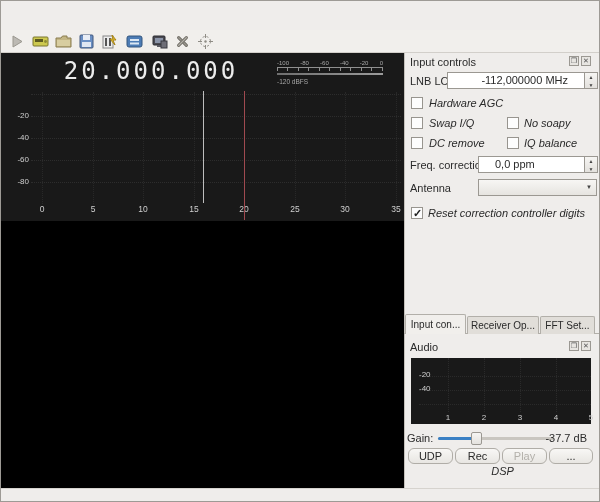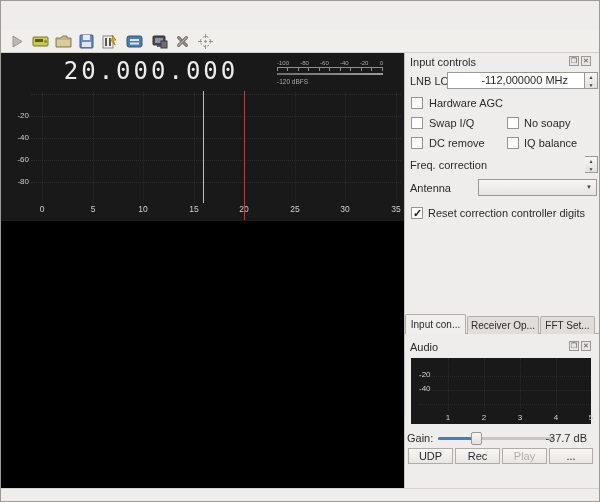--- a/index.html
+++ b/index.html
@@ -50,21 +50,21 @@
   .field { position:absolute; height:17px; background:#fff; border:1px solid #9b9892; font-size:11px; line-height:15px; padding:0 16px; }
   .field.right { text-align:right; }
   .spin { position:absolute; width:13px; height:17px; border:1px solid #9b9892; border-left:none;
     background:linear-gradient(#f6f5f3,#e3e1dd); display:flex; flex-direction:column; }
   .spin span { flex:1; font-size:5px; line-height:8px; text-align:center; color:#444; }
   .combo { position:absolute; height:17px; background:linear-gradient(#f7f6f4,#e6e4e0); border:1px solid #9b9892; }
   .combo .arrow { position:absolute; right:4px; top:4px; font-size:6px; color:#444; }
 
   .cb { position:absolute; width:12px; height:12px; background:#fdfdfd; border:1px solid #98958f; }
   .cb.checked::after { content:"✓"; position:absolute; left:1px; top:-1px; font-size:11px; color:#222; font-weight:bold; }
-  .cb-lbl { position:absolute; font-size:11px; color:#2a2a2a; }
+  .cb-lbl { position:absolute; font-size:11px; color:#2a2a2a;font-style:italic; }
 
   
   .tabbar-line { position:absolute; left:403px; top:332px; width:197px; height:0; border-top:1px solid #b2afa9; }
   .tab { position:absolute; top:315px; height:18px; font-size:10px; text-align:center; line-height:17px; color:#2a2a2a;
     background:#e1ded9; border:1px solid #b2afa9; border-bottom:none; border-radius:2px 2px 0 0; }
   .tab.active { background:#f1efec; top:313px; height:20px; line-height:19px; }
 
   
   .audio-plot { position:absolute; left:410px; top:357px; width:180px; height:66px; background:#191919; }
   .aud-ylab { position:absolute; font-size:8px; color:#cfcfcf; }
@@ -73,21 +73,21 @@
   .aud-hgrid { position:absolute; left:8px; width:172px; height:0; border-top:1px dotted #2a2a2a; }
 
   .gain-label { position:absolute; left:406px; top:431px; font-size:11px; }
   .gain-value { position:absolute; right:12px; top:431px; font-size:11px; }
   .slider { position:absolute; left:437px; top:436px; width:116px; height:3px; background:#c9c6c0; border-radius:2px; }
   .slider .fill { position:absolute; left:0; top:0; height:3px; width:36px; background:#3a80c4; border-radius:2px; }
   .slider .handle { position:absolute; left:33px; top:-5px; width:11px; height:13px; background:linear-gradient(#f6f5f3,#e4e2de);
     border:1px solid #9b9892; border-radius:2px; }
 
   .btn { position:absolute; top:447px; height:16px; background:linear-gradient(#f8f7f5,#e8e6e2);
-    border:1px solid #b0ada7; border-radius:0; font-size:11px; text-align:center; line-height:14px; color:#2a2a2a; }
+    border:1px solid #b0ada7; border-radius:6px; font-size:11px; text-align:center; line-height:14px; color:#2a2a2a; }
   .btn.disabled { color:#b3b0aa; }
   .dsp-status { position:absolute; left:403px; top:464px; width:197px; text-align:center; font-size:11px; font-style:italic; color:#2a2a2a; }
 
   .statusbar { position:absolute; left:0; top:487px; width:100%; height:15px; background:#efedeb; border-top:1px solid #d6d3ce; }
 </style>
 </head>
 <body>
 
 <div id="app">
 
@@ -222,20 +222,21 @@
   <span class="cb-lbl" style="left:428px; top:116px">Swap I/Q</span>
   <span class="cb" style="left:506px; top:116px"></span>
   <span class="cb-lbl" style="left:523px; top:116px">No soapy</span>
 
   <span class="cb" style="left:410px; top:136px"></span>
   <span class="cb-lbl" style="left:428px; top:136px">DC remove</span>
   <span class="cb" style="left:506px; top:136px"></span>
   <span class="cb-lbl" style="left:523px; top:136px">IQ balance</span>
 
   <div class="lbl" style="left:409px; top:158px">Freq. correction</div>
+  <div class="field" style="left:477px; top:155px; width:107px">0,0 ppm</div>
   <div class="spin" style="left:584px; top:155px">
     <span>▲</span>
     <span>▼</span>
   </div>
 
   <div class="lbl" style="left:409px; top:181px">Antenna</div>
   <div class="combo" style="left:477px; top:178px; width:119px">
     <span></span>
     <span class="arrow">▼</span>
   </div>
@@ -276,15 +277,16 @@
     <div class="fill"></div>
     <div class="handle"></div>
   </div>
   <div class="gain-value">-37.7 dB</div>
 
   <div class="btn" style="left:407px; width:45px">UDP</div>
   <div class="btn" style="left:454px; width:45px">Rec</div>
   <div class="btn disabled" style="left:501px; width:45px">Play</div>
   <div class="btn" style="left:548px; width:44px">...</div>
 
+  <div class="dsp-status">DSP</div>
 
   <div class="statusbar"></div>
 </div>
 
 </body></html>

